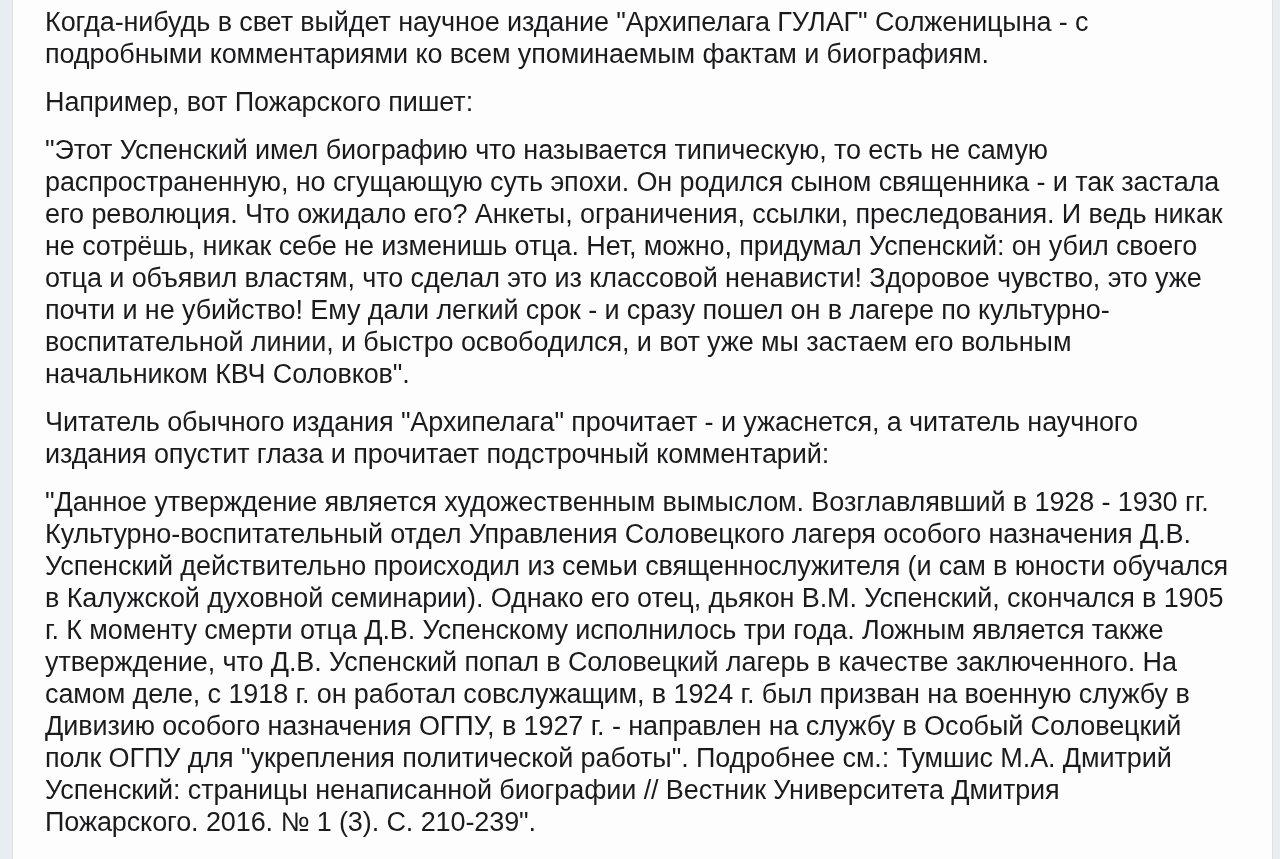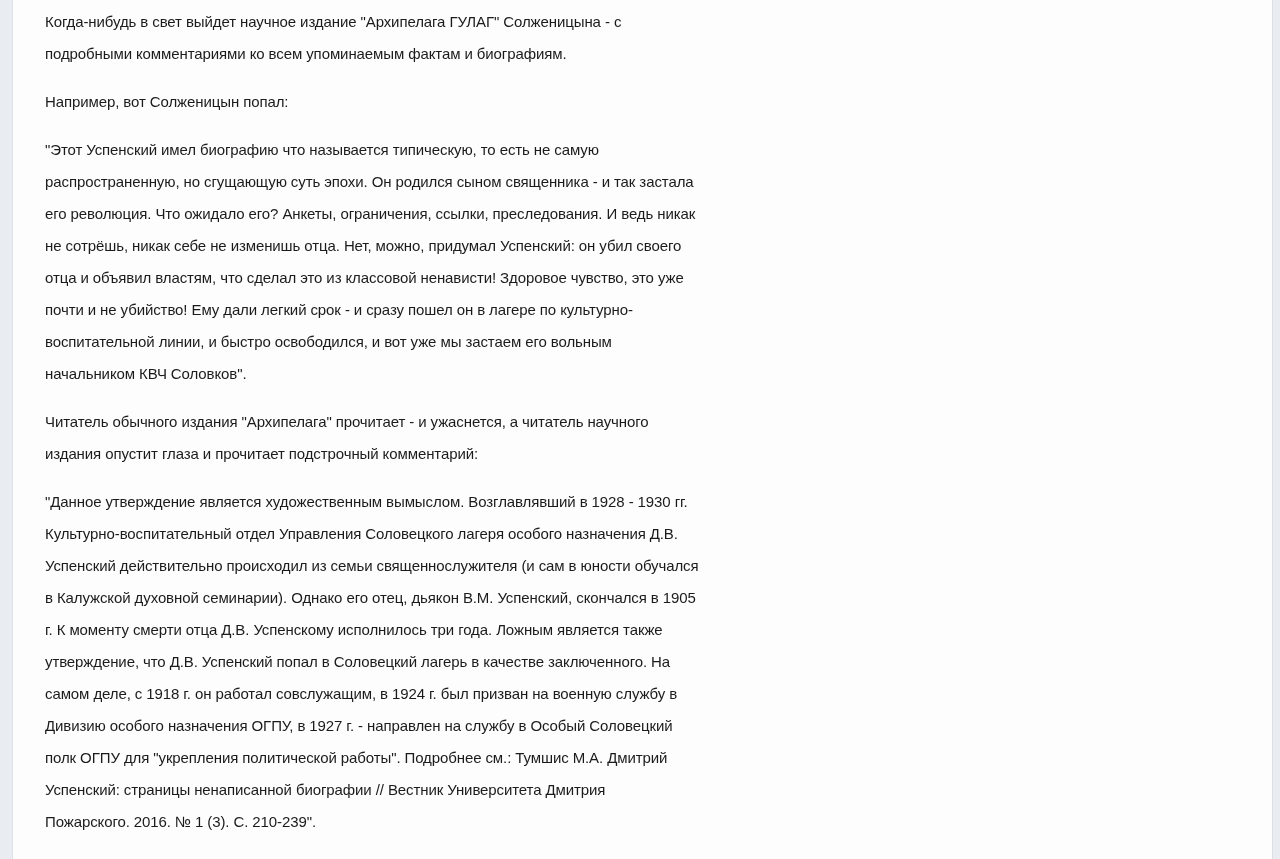--- a/index.html
+++ b/index.html
@@ -38,40 +38,40 @@
     left:12px;
     right:7px;
     background:var(--panel-bg);
     border-left:1px solid var(--panel-border);
     border-right:1px solid var(--panel-border);
     box-sizing:border-box;
   }
   .post{
     padding:6px 28px 20px 32px;
     color:var(--text-color);
-    font-size:15px;
+    font-size:27px;
     line-height:32px;
     letter-spacing:-0.1px;
   }
   .post p{
     margin:0 0 16px 0;
     white-space:pre-line;
   }
   .post p:last-child{margin-bottom:0;}
 </style>
 </head>
 <body>
 
 <div class="stage">
   <div class="gutter left"></div>
   <main class="panel">
     <article class="post" id="post">
         <p>Когда-нибудь в свет выйдет научное издание "Архипелага ГУЛАГ" Солженицына - с
 подробными комментариями ко всем упоминаемым фактам и биографиям.</p>
-        <p>Например, вот Солженицын попал:</p>
+        <p>Например, вот Пожарского пишет:</p>
         <p>"Этот Успенский имел биографию что называется типическую, то есть не самую
 распространенную, но сгущающую суть эпохи. Он родился сыном священника - и так застала
 его революция. Что ожидало его? Анкеты, ограничения, ссылки, преследования. И ведь никак
 не сотрёшь, никак себе не изменишь отца. Нет, можно, придумал Успенский: он убил своего
 отца и объявил властям, что сделал это из классовой ненависти! Здоровое чувство, это уже
 почти и не убийство! Ему дали легкий срок - и сразу пошел он в лагере по культурно-
 воспитательной линии, и быстро освободился, и вот уже мы застаем его вольным
 начальником КВЧ Соловков".</p>
         <p>Читатель обычного издания "Архипелага" прочитает - и ужаснется, а читатель научного
 издания опустит глаза и прочитает подстрочный комментарий:</p>

